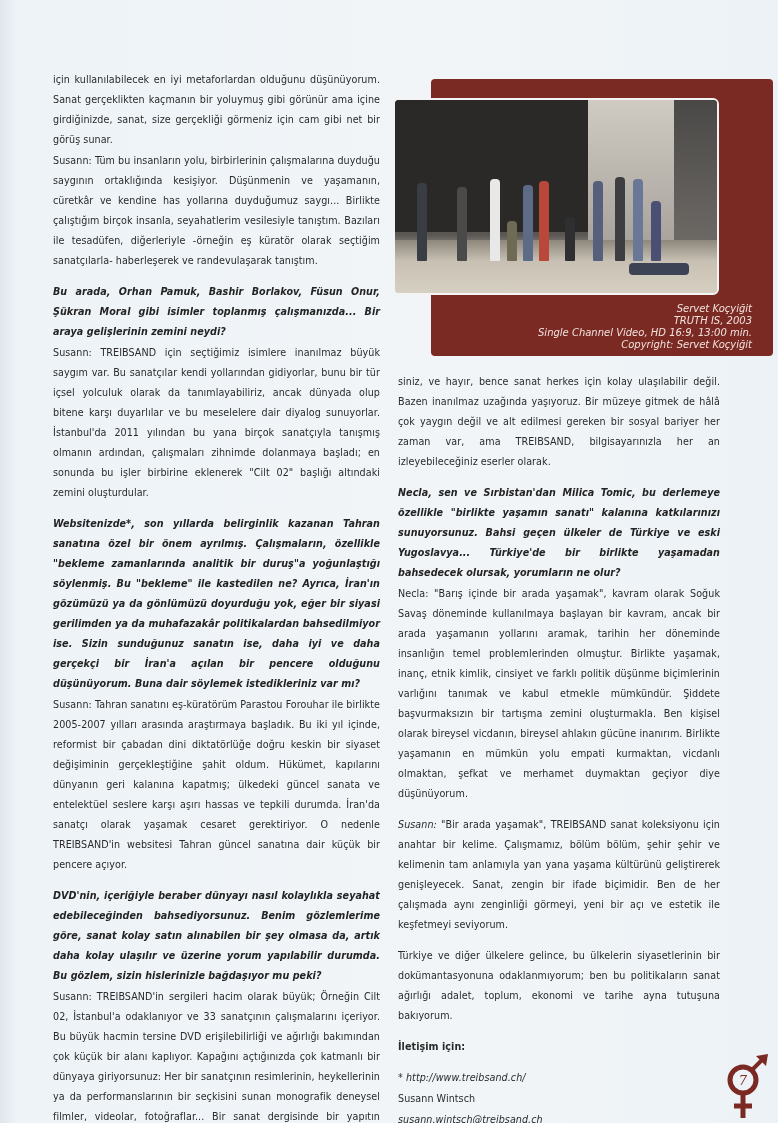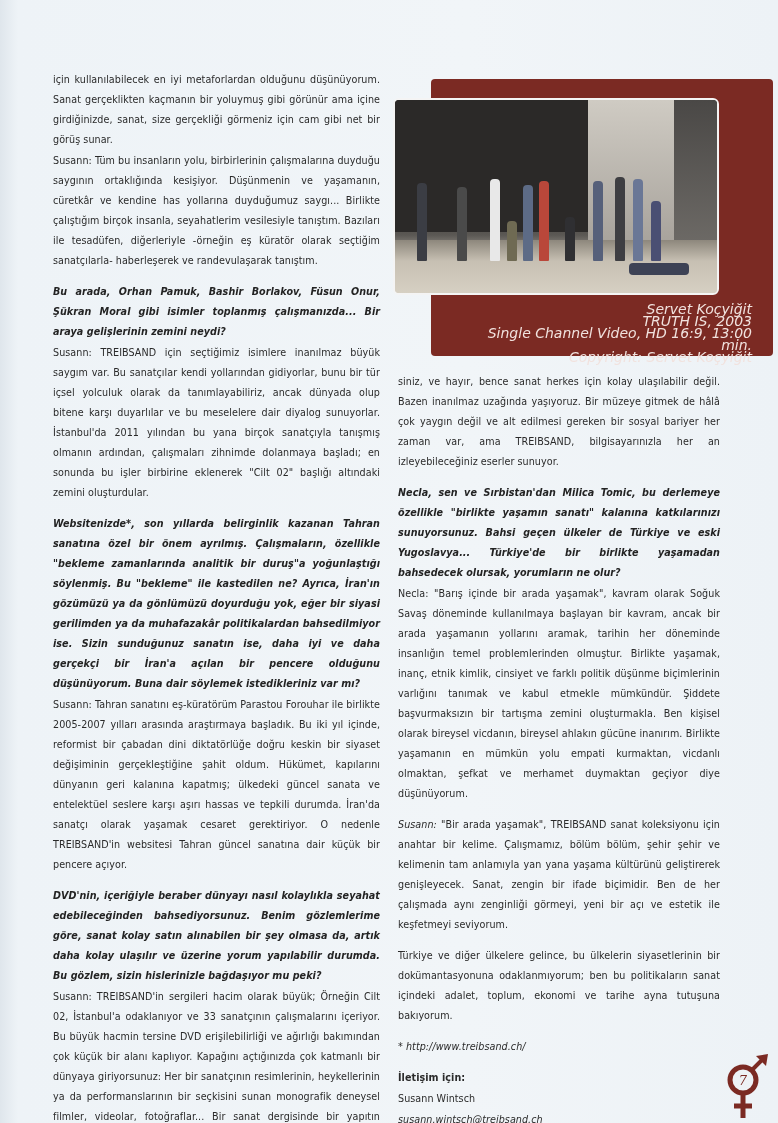--- a/index.html
+++ b/index.html
@@ -34,21 +34,21 @@
       background: linear-gradient(180deg, #2e2c2b 0%, #3d3a38 55%, #5b5854 70%, #b9b3a7 82%, #cfc9bd 100%);
     }
     #photo .door { position: absolute; top: 0; height: 132px; background: #2b2928; border-right: 1px solid #1a1918; }
     #photo .wall { position: absolute; left: 193px; top: 0; width: 86px; height: 150px; background: linear-gradient(180deg,#cfcbc3,#a6a19a); }
     #photo .building { position: absolute; left: 279px; top: 0; width: 45px; height: 150px; background: linear-gradient(180deg,#4a4846,#6e6b67); }
     #photo .ground { position: absolute; left: 0; top: 140px; width: 322px; height: 53px; background: linear-gradient(180deg,#8d877c,#c7c0b3 40%,#d6d0c3); }
     #photo .fig { position: absolute; bottom: 32px; width: 10px; border-radius: 4px 4px 1px 1px; }
     #caption {
       position: absolute; left: 470px; top: 303px; width: 282px;
       text-align: right; font-style: italic; color: #f1e2de;
-      font-size: 14px; line-height: 12px;
+      font-size: 10px; line-height: 12px;
     }
     #caption div { margin: 0; }
     #logo { position: absolute; left: 726px; top: 1054px; width: 44px; height: 66px; }
     .em { font-style: italic; }
     .b { font-weight: bold; }
   </style>
 </head>
 <body>
 
 <div id="left" class="col">
@@ -84,27 +84,27 @@
   <div class="fig" style="left:234px;bottom:18px;height:12px;width:60px;border-radius:4px;background:#3d4255"></div>
 </div>
 <div id="caption">
   <div>Servet Koçyiğit</div>
   <div>TRUTH IS, 2003</div>
   <div>Single Channel Video, HD 16:9, 13:00 min.</div>
   <div>Copyright: Servet Koçyiğit</div>
 </div>
 
 <div id="right" class="col">
-  <p>siniz, ve hayır, bence sanat herkes için kolay ulaşılabilir değil.  Bazen inanılmaz uzağında yaşıyoruz. Bir müzeye gitmek de hâlâ çok yaygın değil ve alt edilmesi gereken bir sosyal bariyer her zaman var, ama TREIBSAND, bilgisayarınızla her an izleyebileceğiniz eserler sunuyor.</p>
+  <p>siniz, ve hayır, bence sanat herkes için kolay ulaşılabilir değil.  Bazen inanılmaz uzağında yaşıyoruz. Bir müzeye gitmek de hâlâ çok yaygın değil ve alt edilmesi gereken bir sosyal bariyer her zaman var, ama TREIBSAND, bilgisayarınızla her an izleyebileceğiniz eserler olarak.</p>
   <p class="gap q">Necla, sen ve Sırbistan'dan Milica Tomic, bu derlemeye özellikle "birlikte yaşamın sanatı" kalanına katkılarınızı sunuyorsunuz. Bahsi geçen ülkeler de Türkiye ve eski Yugoslavya... Türkiye'de bir birlikte yaşamadan bahsedecek olursak, yorumların ne olur?</p>
   <p>Necla: "Barış içinde bir arada yaşamak", kavram olarak Soğuk Savaş döneminde kullanılmaya başlayan bir kavram, ancak bir arada yaşamanın yollarını aramak, tarihin her döneminde insanlığın temel problemlerinden olmuştur. Birlikte yaşamak, inanç, etnik kimlik, cinsiyet ve farklı politik düşünme biçimlerinin varlığını tanımak ve kabul etmekle mümkündür. Şiddete başvurmaksızın bir tartışma zemini oluşturmakla. Ben kişisel olarak bireysel vicdanın, bireysel ahlakın gücüne inanırım. Birlikte yaşamanın en mümkün yolu empati kurmaktan, vicdanlı olmaktan, şefkat ve merhamet duymaktan geçiyor diye düşünüyorum.</p>
   <p class="gap"><span class="lead-i">Susann:</span><span> "Bir arada yaşamak", TREIBSAND sanat koleksiyonu için anahtar bir kelime. Çalışmamız, bölüm bölüm, şehir şehir ve kelimenin tam anlamıyla yan yana yaşama kültürünü geliştirerek genişleyecek. Sanat, zengin bir ifade biçimidir. Ben de her çalışmada aynı zenginliği görmeyi, yeni bir açı ve estetik ile keşfetmeyi seviyorum.</span></p>
-  <p class="gap">Türkiye ve diğer ülkelere gelince, bu ülkelerin siyasetlerinin bir dokümantasyonuna odaklanmıyorum; ben bu politikaların sanat içindeki adalet, toplum, ekonomi ve tarihe ayna tutuşuna bakıyorum.</p>
+  <p class="gap">Türkiye ve diğer ülkelere gelince, bu ülkelerin siyasetlerinin bir dokümantasyonuna odaklanmıyorum; ben bu politikaların sanat ağırlığı adalet, toplum, ekonomi ve tarihe ayna tutuşuna bakıyorum.</p>
+  <p class="gap b">İletişim için:</p>
   <p class="gap em">* http://www.treibsand.ch/</p>
-  <p class="gap b">İletişim için:</p>
   <p>Susann Wintsch</p>
   <p class="em">susann.wintsch@treibsand.ch</p>
 
 </div>
 
 <svg id="logo" viewBox="0 0 44 66">
   <circle cx="17" cy="26" r="13" fill="none" stroke="#7b2a23" stroke-width="5"></circle>
   <line x1="26" y1="16" x2="38" y2="4" stroke="#7b2a23" stroke-width="4"></line>
   <polygon points="30,2 42,0 40,12" fill="#7b2a23"></polygon>
   <line x1="17" y1="39" x2="17" y2="64" stroke="#7b2a23" stroke-width="5"></line>

